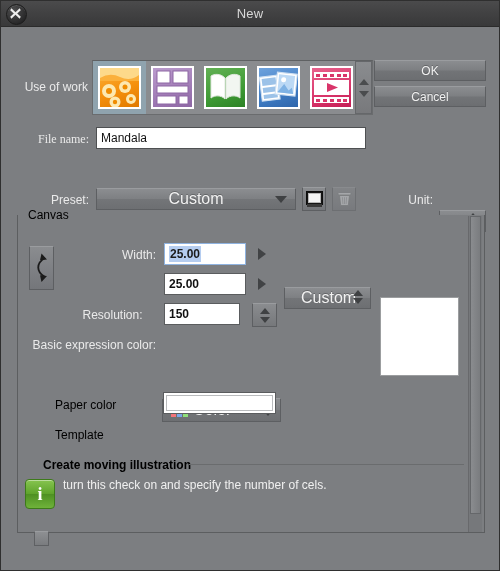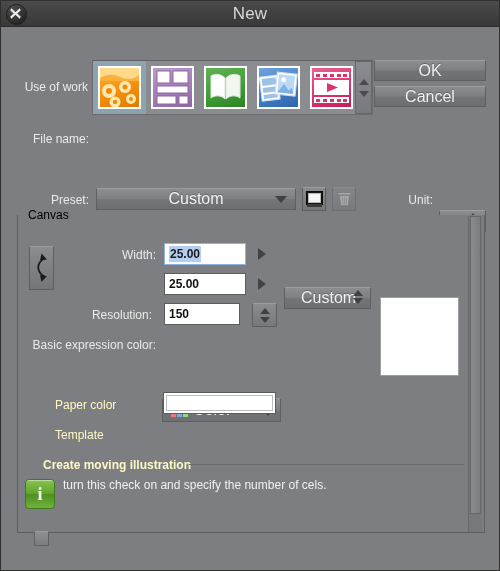--- a/index.html
+++ b/index.html
@@ -27,21 +27,21 @@
     position: relative;
     height: 25px;
     background: linear-gradient(to bottom, #4b4b4c 0%, #414142 50%, #39393a 100%);
     border-bottom: 1px solid #2b2b2b;
   }
   .titlebar-title {
     position: absolute;
     left: 0; right: 0; top: 0;
     line-height: 25px;
     text-align: center;
-    font-size: 17px;
+    font-size: 13px;
     color: #d8d8d8;
     letter-spacing: 0.2px;
   }
   .close-btn {
     position: absolute;
     left: 5px;
     top: 3px;
     width: 19px;
     height: 19px;
     border-radius: 50%;
@@ -107,21 +107,21 @@
   .tri-up { width:0;height:0;border-left:5px solid transparent;border-right:5px solid transparent;border-bottom:6px solid #4a4c4e; }
   .tri-dn { width:0;height:0;border-left:5px solid transparent;border-right:5px solid transparent;border-top:6px solid #4a4c4e; }
 
   
   .btn {
     box-sizing: border-box;
     background: linear-gradient(to bottom, #8b8d90 0%, #7d7f82 48%, #727477 52%, #6c6e71 100%);
     border: 1px solid #5d5f62;
     border-top-color: #9a9c9f;
     color: #f0f0f0;
-    font-size: 16px;
+    font-size: 12px;
     display: flex; align-items: center; justify-content: center;
     cursor: pointer;
     text-shadow: 0 -1px 0 rgba(0,0,0,0.25);
   }
   .btn-ok { left: 373px; top: 33px; width: 112px; height: 21px; }
   .btn-cancel { left: 373px; top: 59px; width: 112px; height: 21px; text-align: right; }
 
   
   .textfield {
     box-sizing: border-box;
@@ -269,21 +269,21 @@
   .checkbox.checked::after {
     content: "";
     position: absolute;
     left: 4px; top: 1px;
     width: 4px; height: 9px;
     border: solid #f0f0f0;
     border-width: 0 2px 2px 0;
     transform: rotate(42deg);
   }
   .chk-label {
-    font-size: 12px; color: #fef9c3;
+    font-size: 12px; color: #000000;
     white-space: nowrap;
   }
 
   
   .preview {
     position: absolute;
     left: 379px; top: 270px;
     width: 79px; height: 79px;
     background: #ffffff;
     border: 1px solid #9b9d9f;
@@ -437,21 +437,24 @@
     </div>
 
     <div class="spin-vert">
       <div class="tri-up"></div>
       <div class="tri-dn"></div>
     </div>
 
     <div class="btn abs btn-ok">OK</div>
     <div class="btn abs btn-cancel">Cancel</div>
 
-    <div class="label abs" style="left:20px; top:105px; width:68px;">File name:</div>
+    <div class="label abs" style="left:20px; top:105px; width:68px;font-family:Liberation Serif, serif;">File name:</div>
+    <div class="textfield abs plain" id="filename-input">
+      <span>Mandala</span>
+    </div>
 
     <div class="label abs" style="left:20px; top:166px; width:68px;">Preset:</div>
     <div class="combo abs" id="preset-combo">
       <span>Custom</span>
       <span class="caret"></span>
     </div>
 
     <div class="iconbtn abs" id="preset-save-btn">
       <svg width="17" height="16" viewBox="0 0 17 16">
         <rect x="0.5" y="0.5" width="16" height="13" fill="#151515" stroke="#0d0d0d"></rect>
@@ -508,21 +511,21 @@
         <span class="st-up"></span>
           <span class="st-dn"></span>
       </span>
     </div>
 
     <div class="textfield abs" style="left:163px; top:246px; width:82px; height:22px;">
       <span>25.00</span>
     </div>
     <div class="expander" style="left:257px; top:251px;"></div>
 
-    <div class="label abs" style="left:56px; top:281px; width:95px;">Resolution:</div>
+    <div class="label abs" style="left:64px; top:281px; width:95px;text-align:center;">Resolution:</div>
     <div class="textfield abs" style="left:163px; top:276px; width:76px; height:22px;">
       <span>150</span>
     </div>
     <div class="spinbox abs" id="res-spin">
       <div class="st-up"></div>
       <div class="st-dn"></div>
     </div>
 
     <div class="label abs" style="left:20px; top:311px; width:135px;">Basic expression color:</div>
     <div class="combo abs" id="exprcolor-combo">

